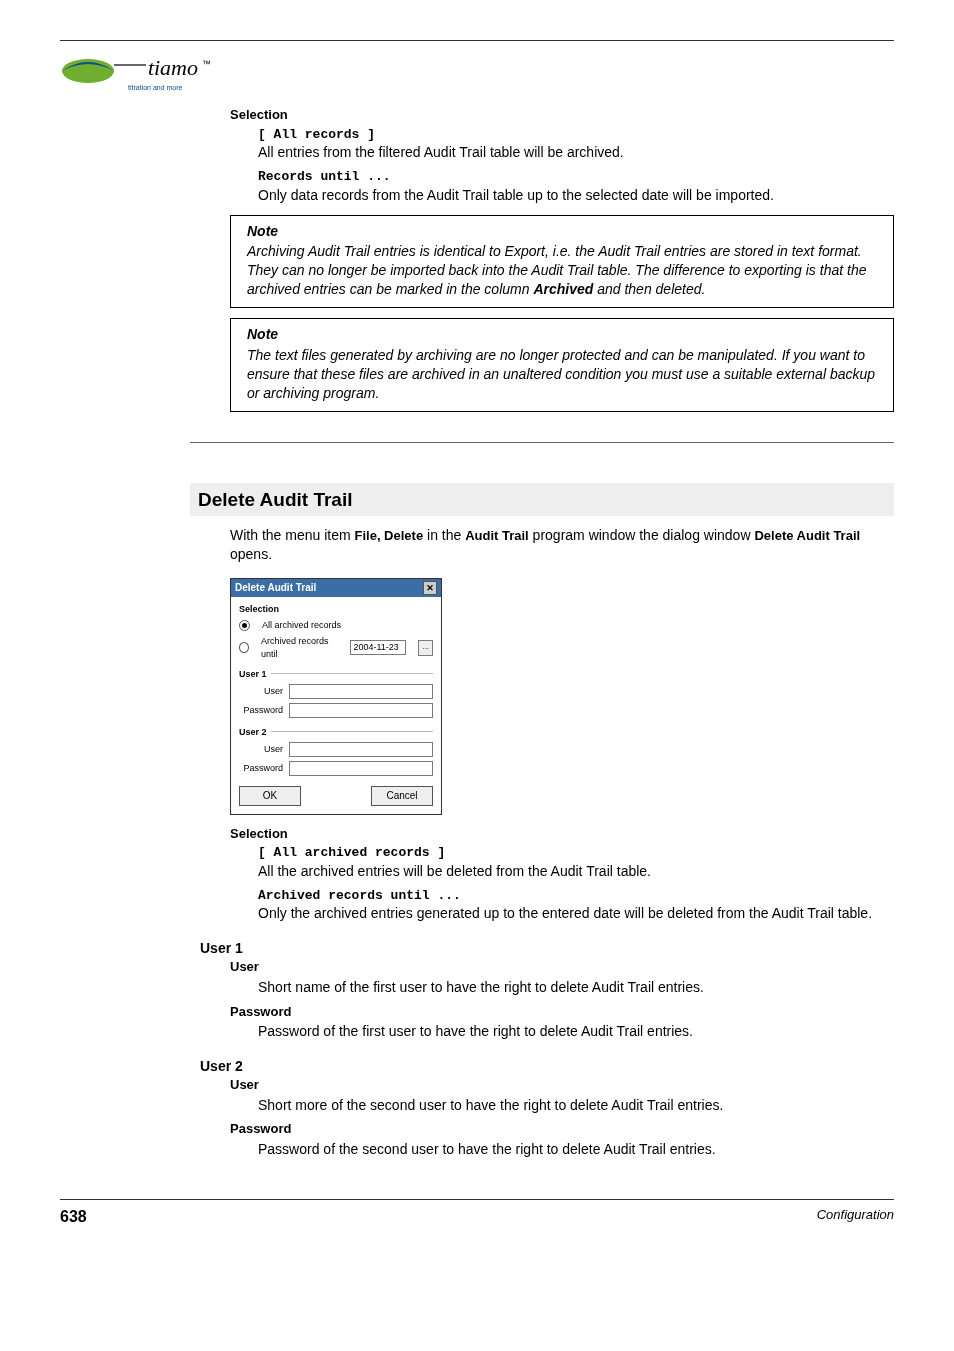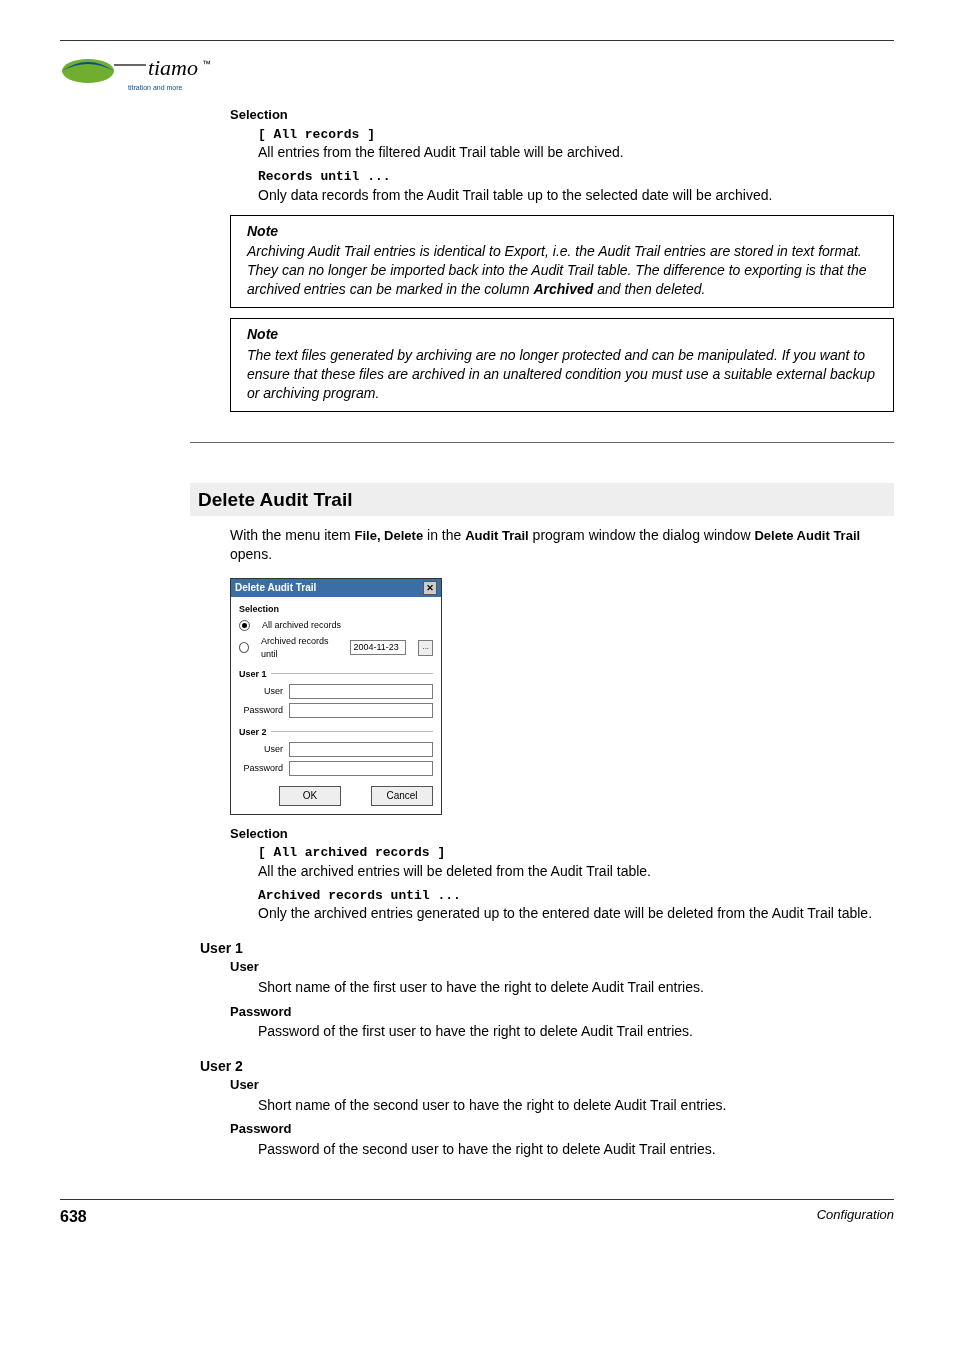--- a/index.html
+++ b/index.html
@@ -134,21 +134,21 @@
   .grp-sep {
     display:flex;align-items:center;gap:4px;margin-top:8px;margin-bottom:2px;
   }
   .grp-sep .line {flex:1;height:1px;background:#bbb;}
   .grp-sep .lbl {font-weight:bold;font-size:9px;}
   .form-row {
     display:flex;align-items:center;gap:6px;margin:4px 0;font-size:9px;
   }
   .form-row .flabel {width:44px;text-align:right;}
   .btnrow {
-    display:flex;justify-content:flex-end;gap:30px;margin-top:10px;
+    display:flex;justify-content:space-between;gap:16px;margin-top:10px;
   }
   .btn {
     border:1px solid #555;background:#eee;width:60px;height:18px;font-size:10px;
     display:flex;align-items:center;justify-content:center;
   }
   .subhead {
     font-weight: bold;
     font-size: 14px;
     margin-top: 16px;
     margin-left: 140px;
@@ -177,21 +177,21 @@
   <span style="font-style:italic;font-family:Georgia,serif;font-size:22px;position:relative;left:-56px;top:-14px;">tiamo</span>
   <span style="font-size:9px;position:relative;left:-56px;top:-22px;">™</span>
   <div style="font-size:7px;color:#0a4d8c;margin-top:-14px;margin-left:68px;">titration and more</div>
 </div>
 
 <div class="content-indent">
   <div class="heading-sel">Selection</div>
   <div class="def-term">[ All records ]</div>
   <div class="def-desc">All entries from the filtered Audit Trail table will be archived.</div>
   <div class="def-term">Records until ...</div>
-  <div class="def-desc">Only data records from the Audit Trail table up to the selected date will be archived.</div>
+  <div class="def-desc">Only data records from the Audit Trail table up to the selected date will be imported.</div>
 
   <div class="note-box">
     <div class="note-title">Note</div>
     <div class="note-body">
       <span>Archiving Audit Trail entries is identical to Export, i.e. the Audit Trail entries are stored in text format. They can no longer be imported back into the Audit Trail table. The difference to exporting is that the archived entries can be marked in the column </span><span class="bold-it">Archived</span><span> and then deleted.</span>
     </div>
   </div>
 
   <div class="note-box">
     <div class="note-title">Note</div>
@@ -272,21 +272,21 @@
 <div class="indent2">
   <div class="heading-sel">User</div>
   <div class="def-desc" style="margin-left:28px;">Short name of the first user to have the right to delete Audit Trail entries.</div>
   <div class="heading-sel">Password</div>
   <div class="def-desc" style="margin-left:28px;">Password of the first user to have the right to delete Audit Trail entries.</div>
 </div>
 
 <div class="subhead">User 2</div>
 <div class="indent2">
   <div class="heading-sel">User</div>
-  <div class="def-desc" style="margin-left:28px;">Short name of the second user to have the right to delete Audit Trail entries.</div>
+  <div class="def-desc" style="margin-left:28px;">Short more of the second user to have the right to delete Audit Trail entries.</div>
   <div class="heading-sel">Password</div>
   <div class="def-desc" style="margin-left:28px;">Password of the second user to have the right to delete Audit Trail entries.</div>
 </div>
 
 <div class="footer">
   <span class="pg">638</span>
   <span class="sec">Configuration</span>
 </div>
 
 </body></html>

